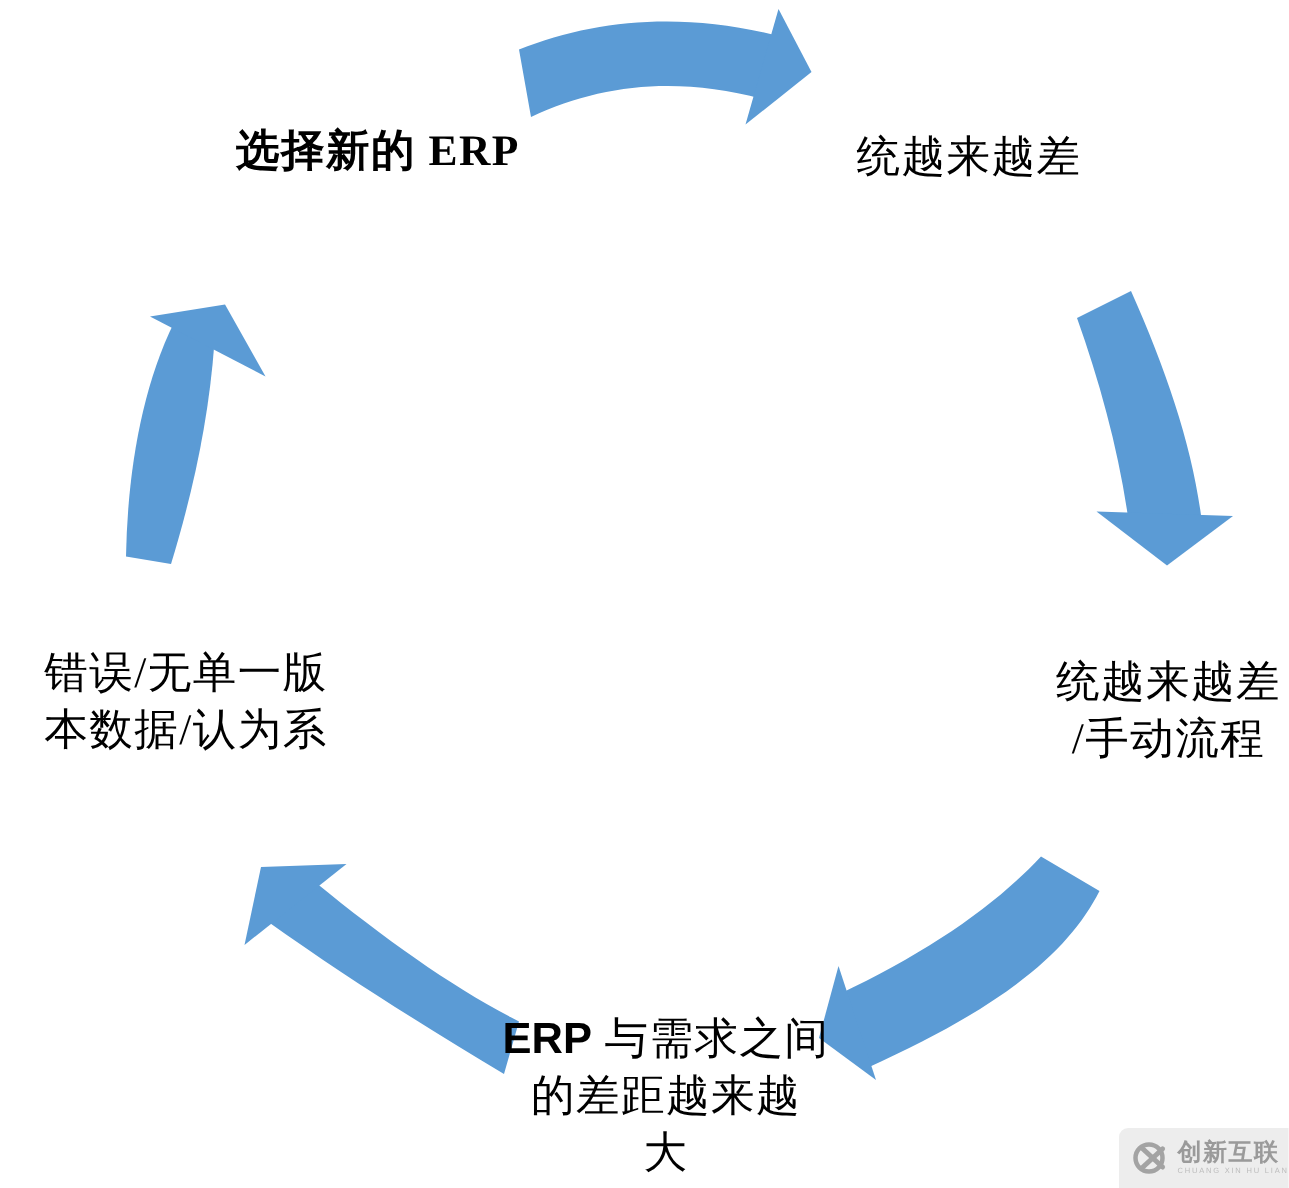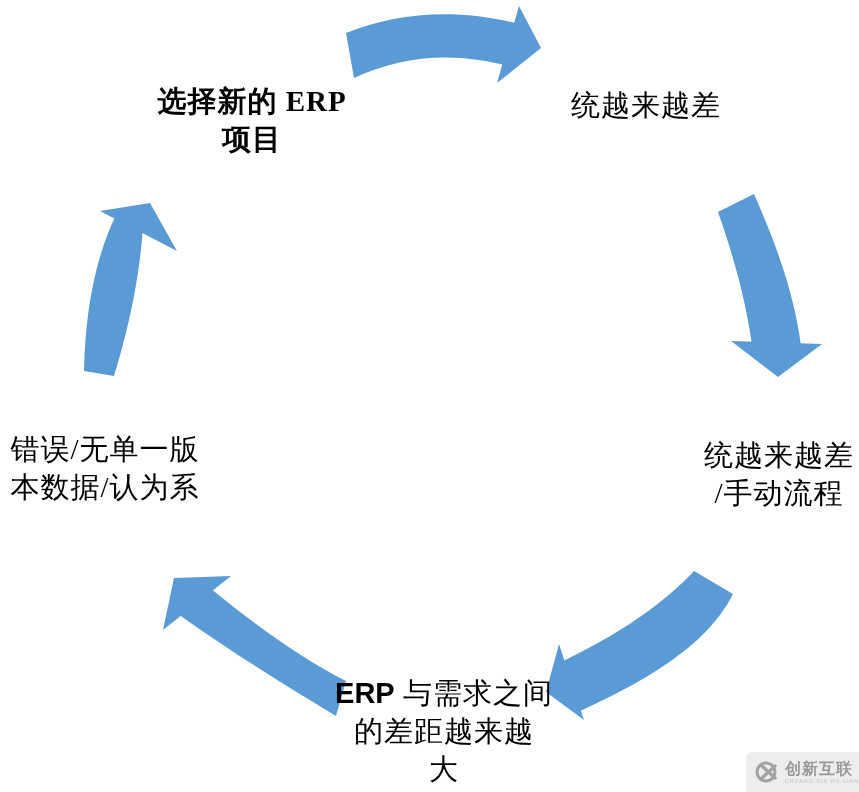--- a/index.html
+++ b/index.html
@@ -88,39 +88,38 @@
     </g>
 
     <g>
       <path d="M 84 371 C 85 316, 94 260, 116 215 L 143 228 C 139 282, 128 330, 114 376 Z" fill="#5B9BD5"></path>
       <path d="M 150 203 L 100 211 L 177 251 Z" fill="#5B9BD5"></path>
     </g>
   </svg>
 
   <div class="node node-bold" style="left:252px; top:82px;">
     <div>选择新的 ERP</div>
-    <div>项目</div>
   </div>
 
   <div class="node" style="left:646px; top:86px;">
     <div>统越来越差</div>
   </div>
 
   <div class="node" style="left:779px; top:436px;">
     <div>统越来越差</div>
     <div>/手动流程</div>
   </div>
 
   <div class="node" style="left:444px; top:674px;">
     <div><span class="erp">ERP</span><span> 与需求之间</span></div>
     <div>的差距越来越</div>
     <div>大</div>
   </div>
 
-  <div class="node" style="left:105px; top:430px;">
+  <div class="node" style="left:124px; top:430px;">
     <div>错误/无单一版</div>
     <div>本数据/认为系</div>
   </div>
 
   <div class="watermark">
     <svg class="wm-icon" width="26" height="26" viewBox="0 0 26 26" aria-hidden="true">
       <circle cx="12" cy="13" r="9" fill="none" stroke="#a3a3a3" stroke-width="3"></circle>
       <path d="M 8 7 L 21 19" stroke="#a3a3a3" stroke-width="3.4" stroke-linecap="round" fill="none"></path>
       <path d="M 21 7 L 8 19" stroke="#a3a3a3" stroke-width="3.4" stroke-linecap="round" fill="none"></path>
     </svg>

